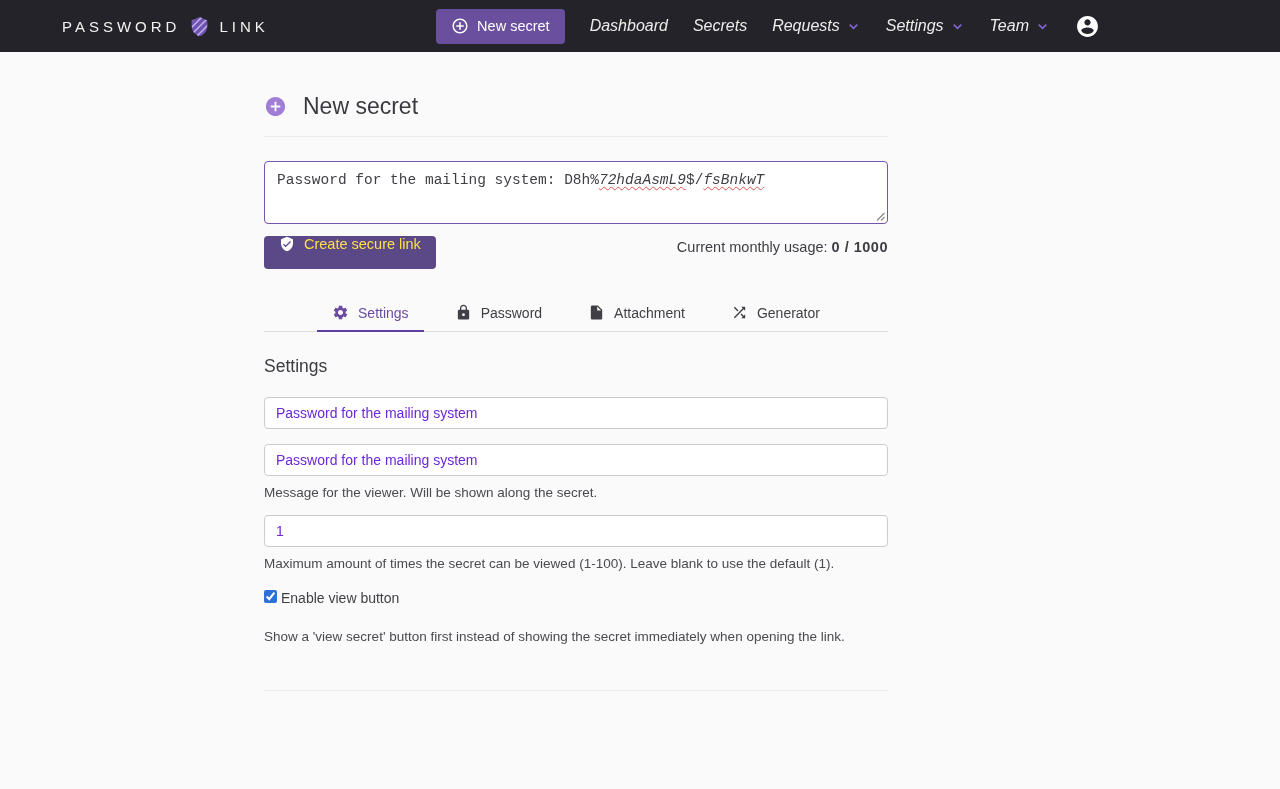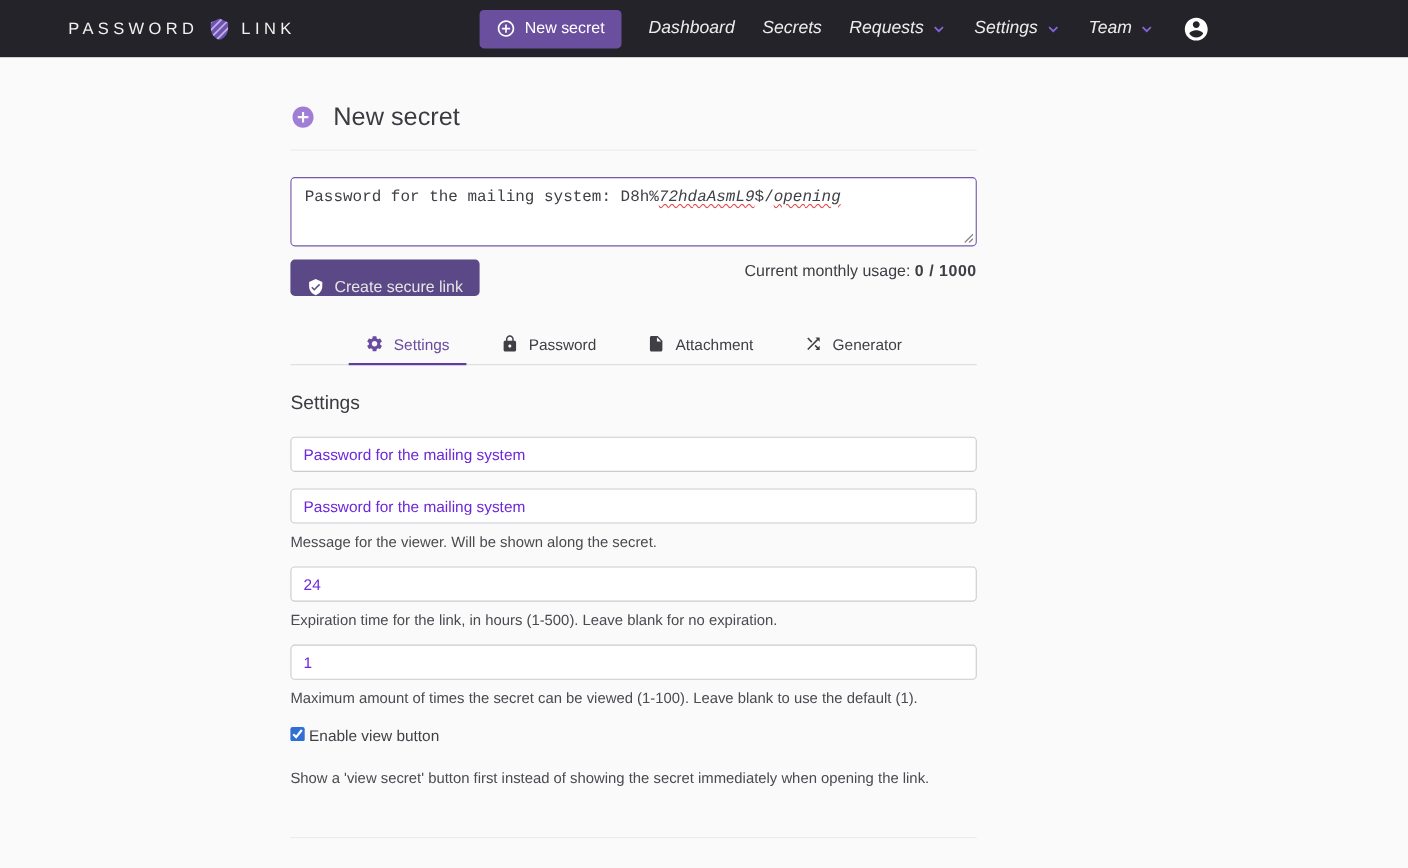--- a/index.html
+++ b/index.html
@@ -97,24 +97,24 @@
   }
   .resize-handle { position:absolute; right:2px; bottom:2px; cursor:nwse-resize; }
 
   .action-row {
     margin-top:12px;
     display:flex;
     align-items:flex-start;
   }
   .create-btn {
     display:flex;
-    align-items:flex-end;
+    align-items:flex-start;
     gap:9px;
     background:#5b4886;
-    color:#e5e5e5;
+    color:#fde047;
     border:none;
     border-radius:4px;
     height:33px;
     padding:0 15px;
     font-size:14.5px;
     font-family:inherit;
     cursor:pointer;
   }
   .usage { margin-left:auto; font-size:14.5px; color:#3d3d43; padding-top:3px; }
   .usage b { margin-left:4px; letter-spacing:0.5px; }
@@ -238,21 +238,21 @@
   <div class="page-title-row">
     <svg width="23" height="23" viewBox="0 0 24 24" fill="#a07ed6">
       <path d="M12 2C6.48 2 2 6.48 2 12s4.48 10 10 10 10-4.48 10-10S17.52 2 12 2zm5 11h-4v4h-2v-4H7v-2h4V7h2v4h4v2z"></path>
     </svg>
     <h1 class="page-title">New secret</h1>
   </div>
 
   <hr class="hr">
 
   <div class="secret-box" spellcheck="true">
-    <span>Password for the mailing system: D8h%</span><span class="spell">72hdaAsmL9</span><span>$/</span><span class="spell">opening</span>
+    <span>Password for the mailing system: D8h%</span><span class="spell">72hdaAsmL9</span><span>$/</span><span class="spell">fsBnkwT</span>
     <svg class="resize-handle" width="10" height="10" viewBox="0 0 10 10" stroke="#8a8a8a" stroke-width="1.2">
       <path d="M9.5 2L2 9.5M9.5 6L6 9.5" fill="none"></path>
     </svg>
   </div>
 
   <div class="action-row">
     <button class="create-btn">
       <svg width="16" height="16" viewBox="0 0 24 24" fill="#fff">
         <path d="M12 1L3 5v6c0 5.55 3.84 10.74 9 12 5.16-1.26 9-6.45 9-12V5l-9-4zm-2 16l-4-4 1.41-1.41L10 14.17l6.59-6.59L18 9l-8 8z"></path>
       </svg>
@@ -294,24 +294,20 @@
 
   <div class="form-group first">
     <input class="text-input" type="text" value="Password for the mailing system" style="">
   </div>
 
   <div class="form-group">
     <input class="text-input" type="text" value="Password for the mailing system" style="">
     <div class="help">Message for the viewer. Will be shown along the secret.</div>
   </div>
 
-  <div class="form-group">
-    <input class="text-input" type="text" value="24" style="">
-    <div class="help">Expiration time for the link, in hours (1-500). Leave blank for no expiration.</div>
-  </div>
 
   <div class="form-group">
     <input class="text-input" type="text" value="1" style="">
     <div class="help">Maximum amount of times the secret can be viewed (1-100). Leave blank to use the default (1).</div>
   </div>
 
   <div class="check-row">
     <input type="checkbox" checked="" style="">
     <span class="check-label">Enable view button</span>
   </div>

